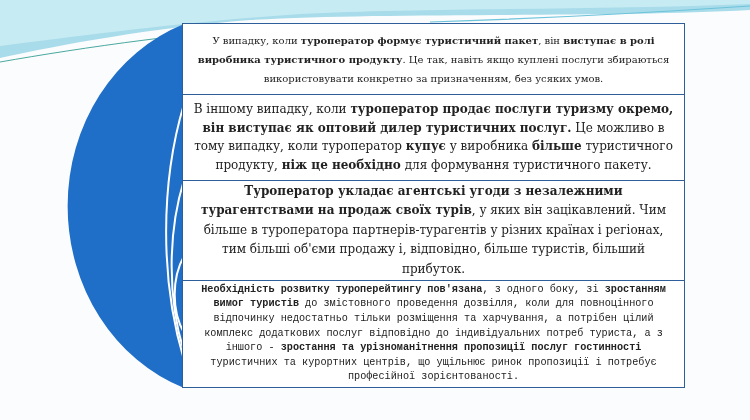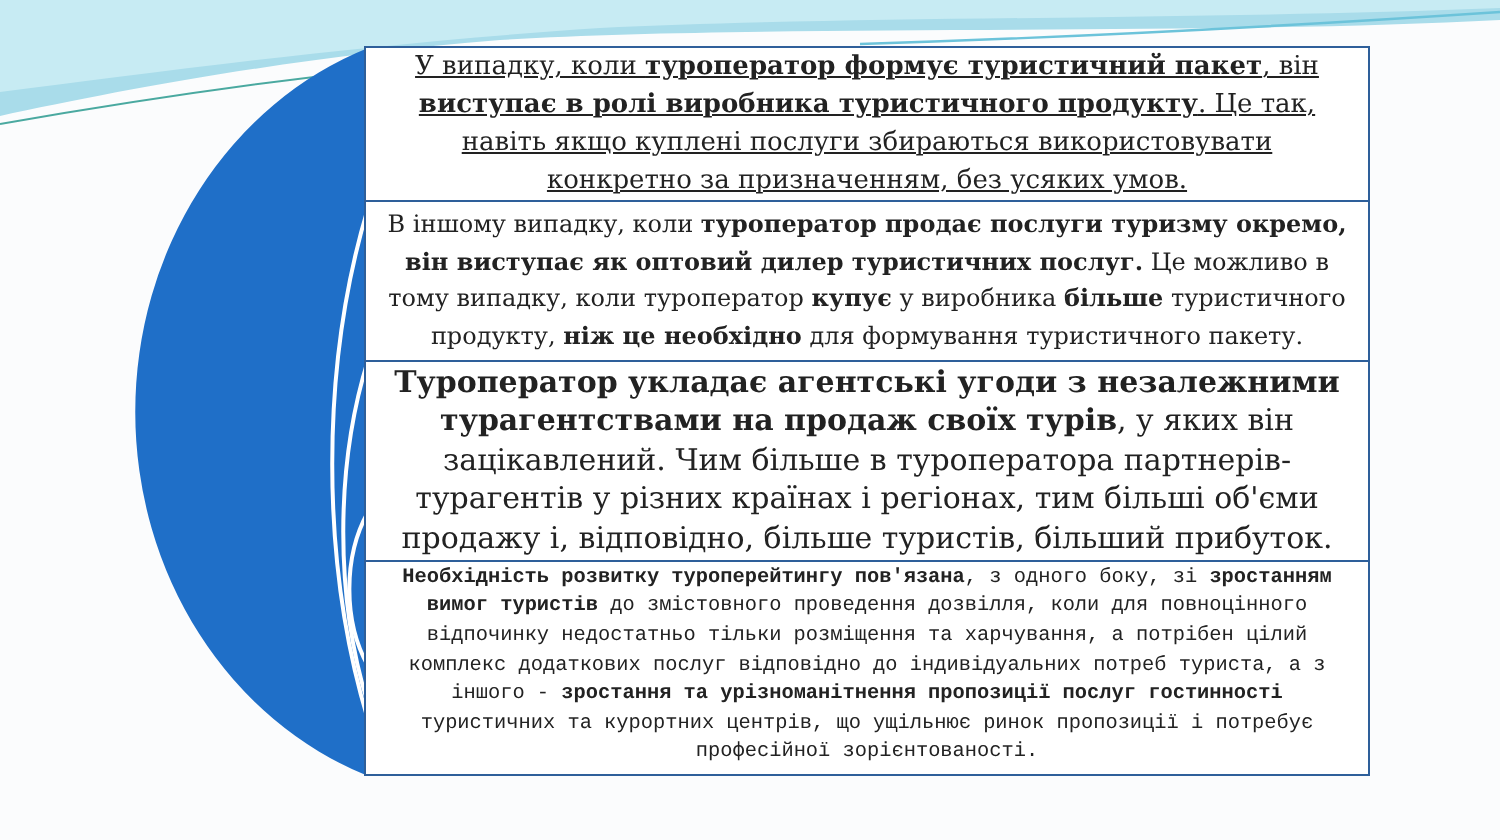--- a/index.html
+++ b/index.html
@@ -14,23 +14,23 @@
     position: absolute; left: 182px; top: 23px; width: 503px; height: 365px;
     background: #fff; border: 1.5px solid #2e5f9a; box-sizing: border-box;
     display: flex; flex-direction: column;
   }
   .box {
     border-bottom: 1.5px solid #2e5f9a; box-sizing: border-box;
     display: flex; align-items: center; justify-content: center;
     text-align: center; color: #222; padding: 2px 10px;
   }
   .box:last-child { border-bottom: none; }
-  .b1 { height: 77px; font-size: 13px; line-height: 19px; text-decoration: underline; }
+  .b1 { height: 77px; font-size: 10px; line-height: 19px; }
   .b2 { height: 93px; font-size: 12px; line-height: 18.5px; }
-  .b3 { height: 100px; font-size: 15px; line-height: 19.5px; }
+  .b3 { height: 100px; font-size: 12px; line-height: 19.5px; }
   .b4 { flex: 1; font-size: 10.2px; line-height: 14.6px; font-family: Liberation Mono, monospace; }
   .box p { margin: 0; }
   b { font-weight: bold; }
 </style>
 </head>
 <body>
 
 <svg class="wave" viewBox="0 0 750 70" preserveAspectRatio="none">
   <path d="M0,0 L750,0 L750,10 C600,18 380,12 250,20 C150,28 60,45 0,58 Z" fill="#a9dcea"></path>
   <path d="M0,0 L750,0 L750,4 C600,10 420,8 300,14 C180,22 80,36 0,46 Z" fill="#c7ebf3"></path>

